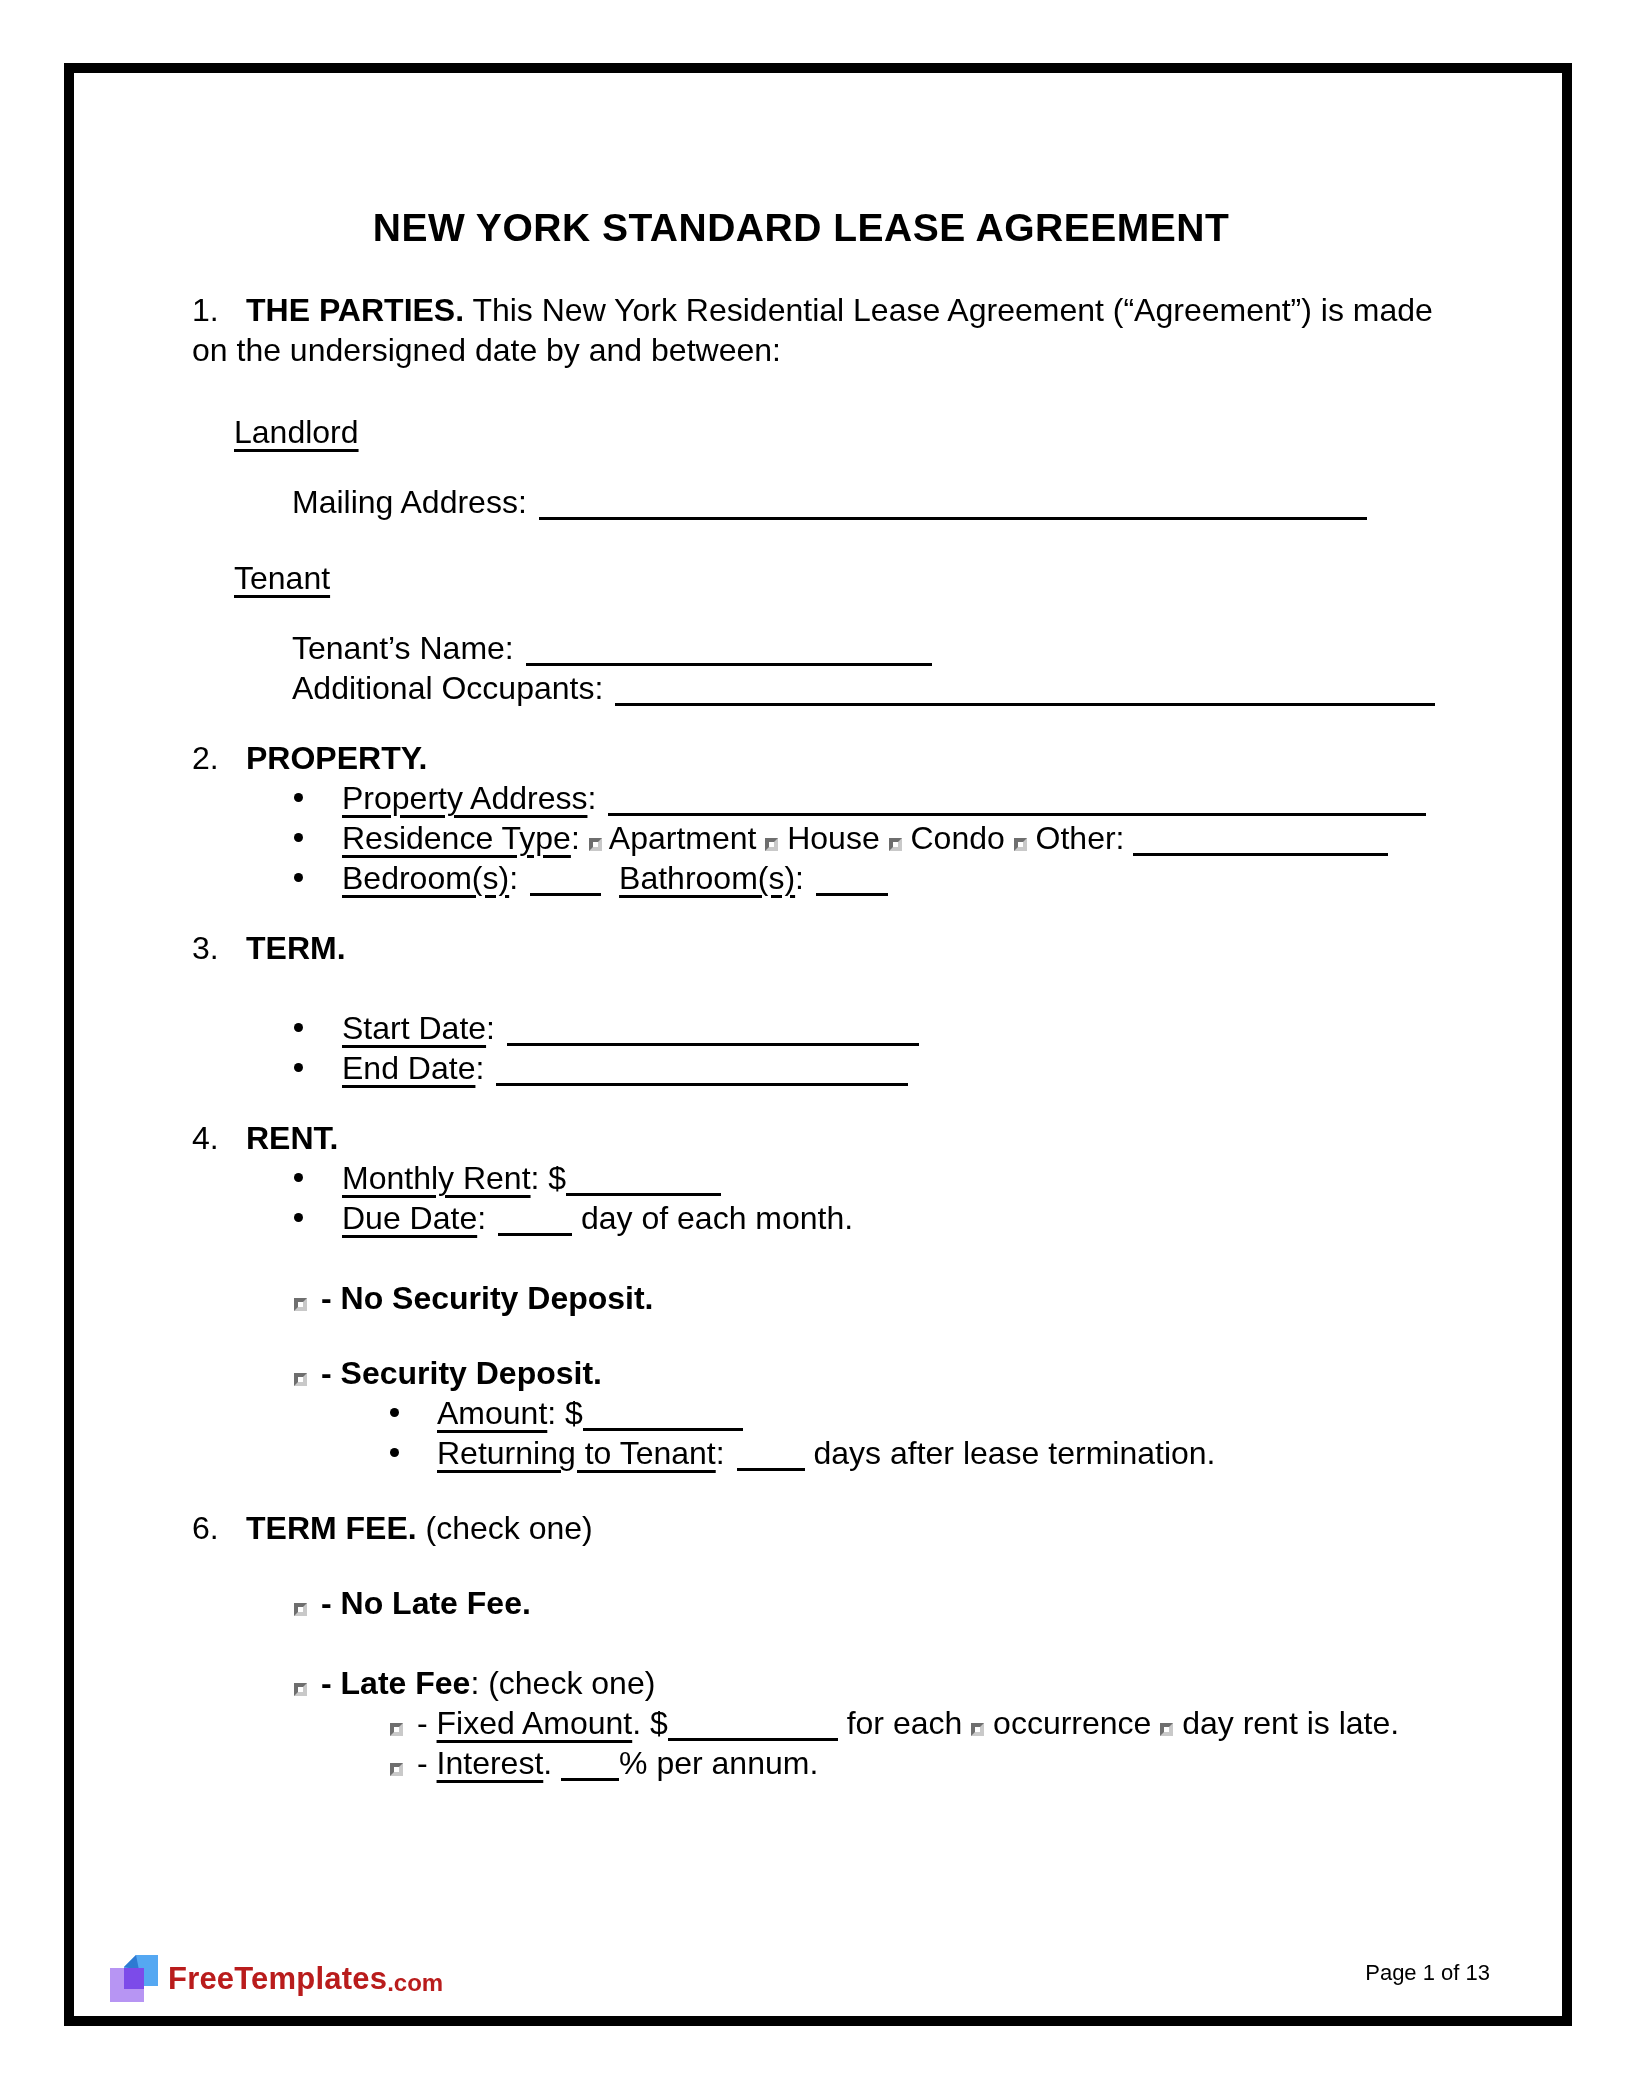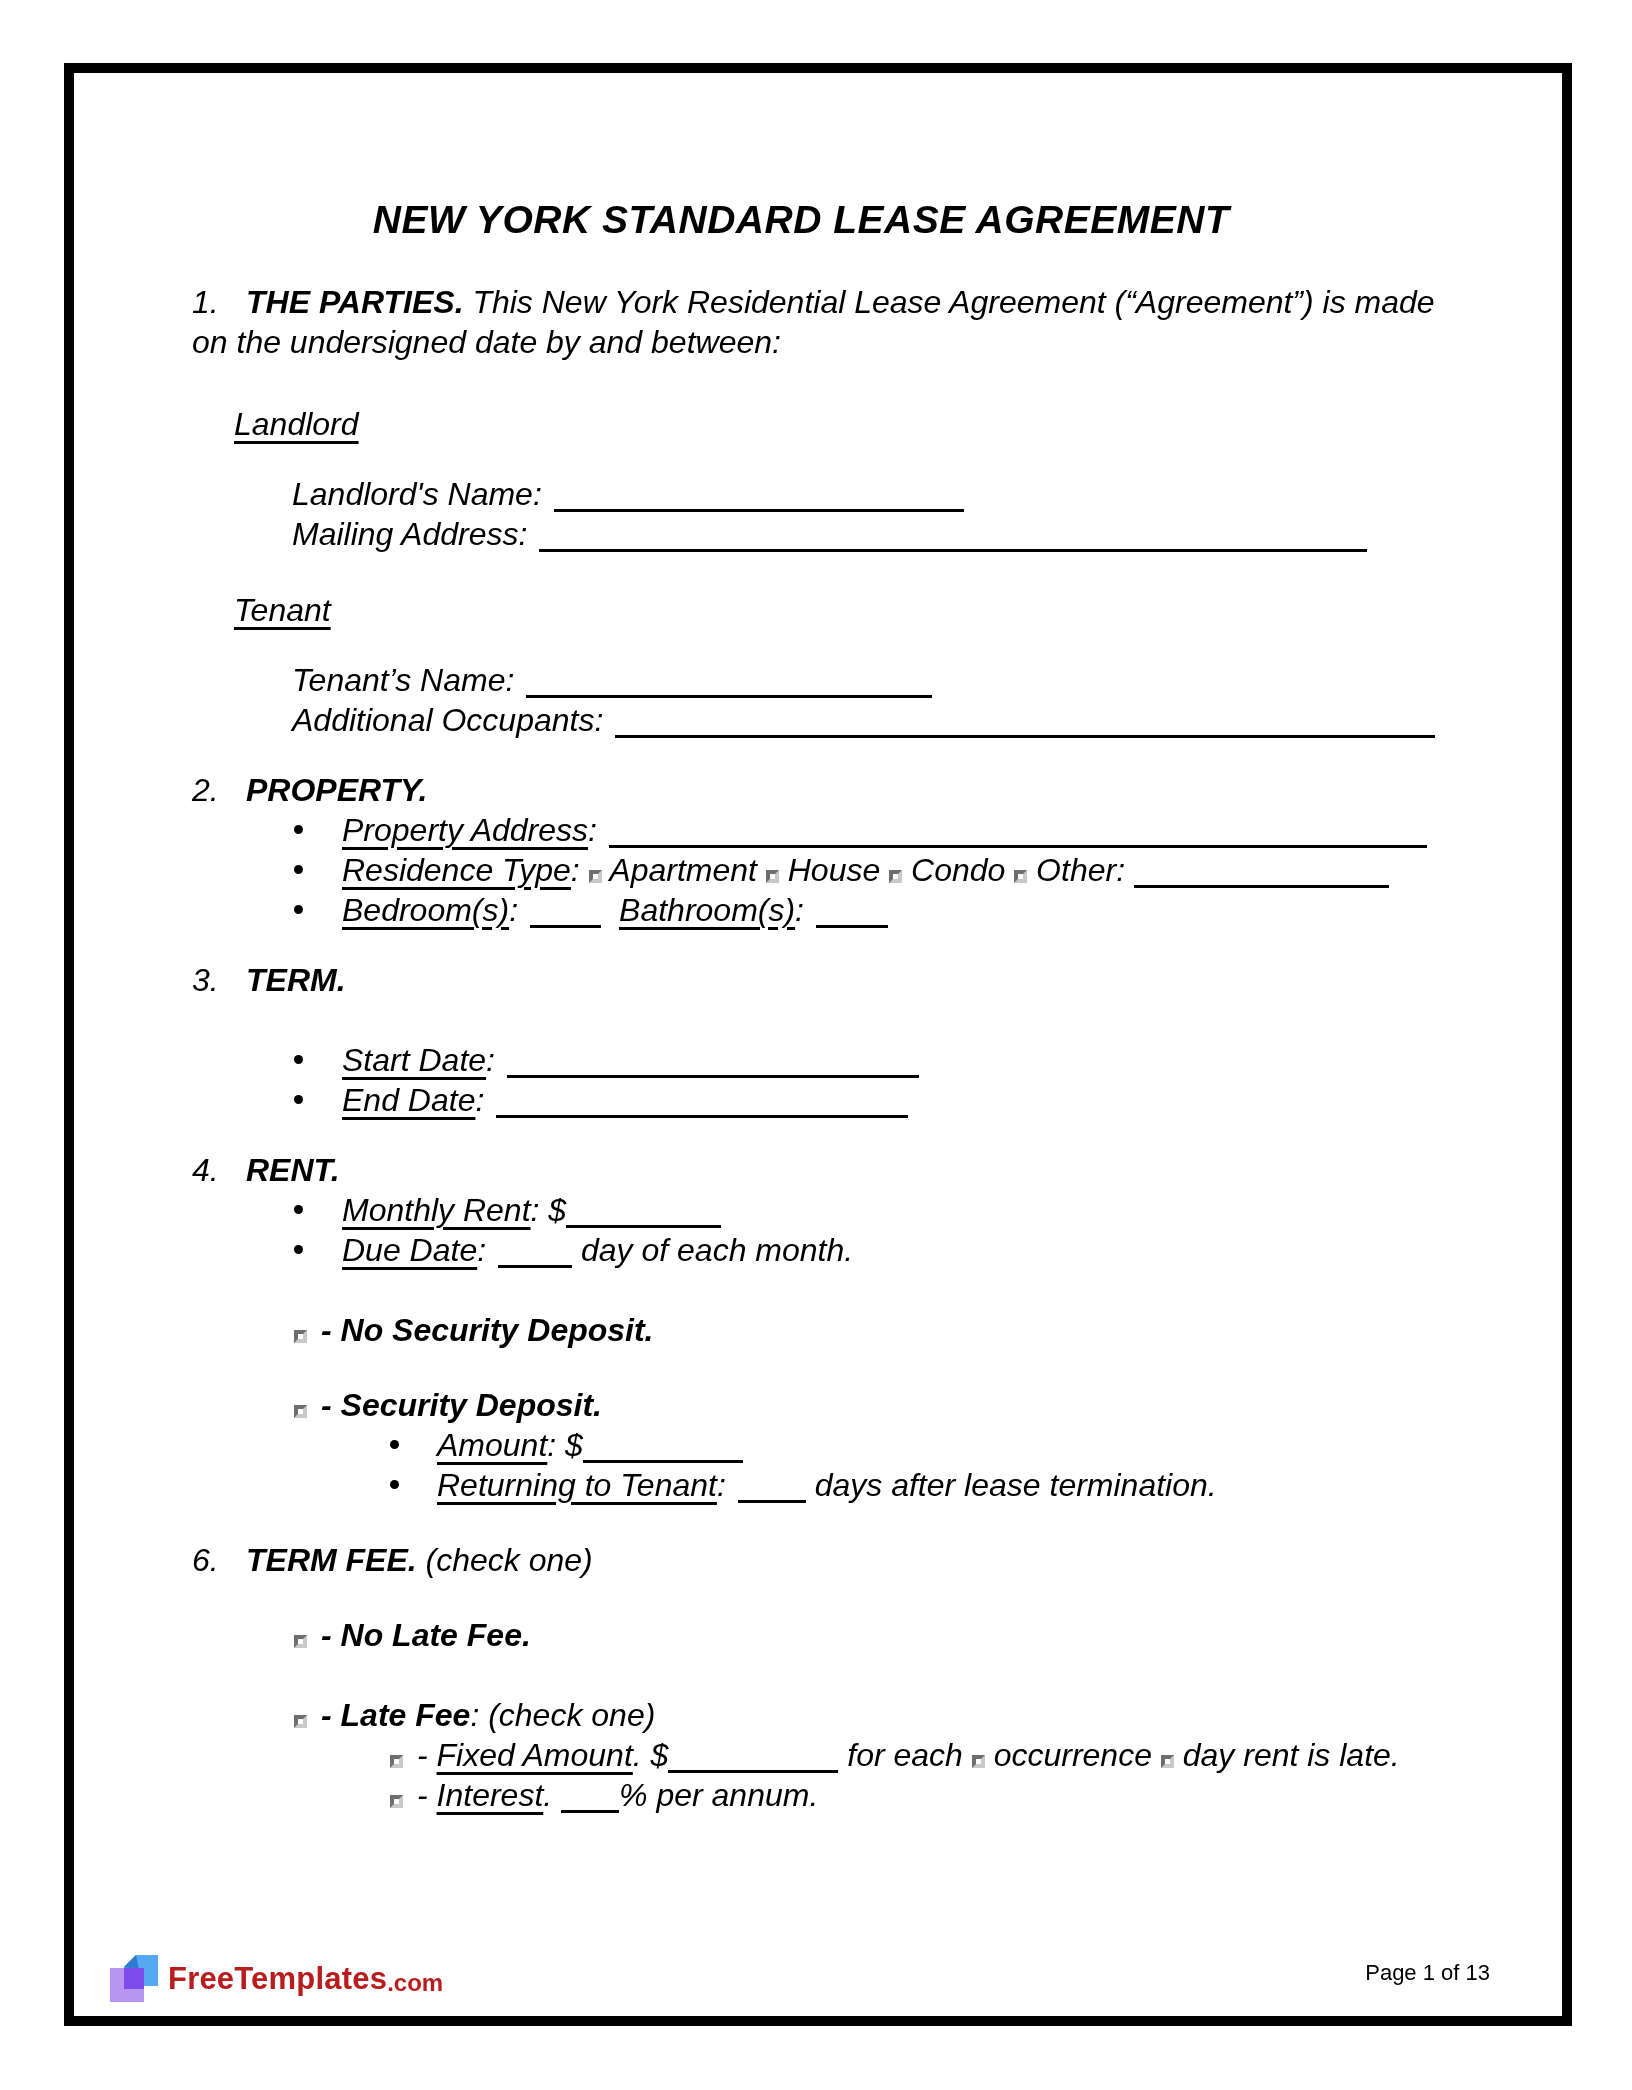--- a/index.html
+++ b/index.html
@@ -7,21 +7,21 @@
   body {
     width:1632px; height:2090px; background:#ffffff; position:relative;
     font-family:"Liberation Sans", sans-serif; color:#000; overflow:hidden;
   }
   .frame {
     position:absolute; left:64px; top:63px; width:1508px; height:1963px;
     border:10px solid #000;
   }
   .content {
     position:absolute; left:192px; top:73px; width:1280px;
-    font-size:32px; line-height:40px; padding-top:6px;font-style:italic;
+    font-size:32px; line-height:40px; padding-top:14px;
   }
   .title {
     text-align:center; font-weight:bold; font-size:39px; line-height:44px;
     margin-top:119px; transform:translateX(-31px); letter-spacing:0.5px;
   }
   .para { margin:40px 0 0 0; }
   .num { display:inline-block; width:54px; }
   .shead { margin:30px 0 0 0; white-space:nowrap; }
   .shead.mt35 { margin-top:35px; }
   .sub-head { margin:42px 0 0 42px; }
@@ -82,21 +82,20 @@
 
 <div class="content">
 
   <div class="title">NEW YORK STANDARD LEASE AGREEMENT</div>
 
   <p class="para"><span class="num">1.</span><b>THE PARTIES.</b><span> This New York Residential Lease Agreement (“Agreement”) is made on the undersigned date by and between:</span></p>
 
   <div class="sub-head"><span class="ul">Landlord</span></div>
 
   <div class="fgroup">
-    <div class="frow"><span>Landlord's Name:</span><span class="bl" style="width:410px"></span></div>
     <div class="frow"><span>Mailing Address:</span><span class="bl" style="width:828px"></span></div>
   </div>
 
   <div class="sub-head mt36"><span class="ul">Tenant</span></div>
 
   <div class="fgroup">
     <div class="frow"><span>Tenant’s Name:</span><span class="bl" style="width:406px"></span></div>
     <div class="frow"><span>Additional Occupants:</span><span class="bl" style="width:820px"></span></div>
   </div>
 

